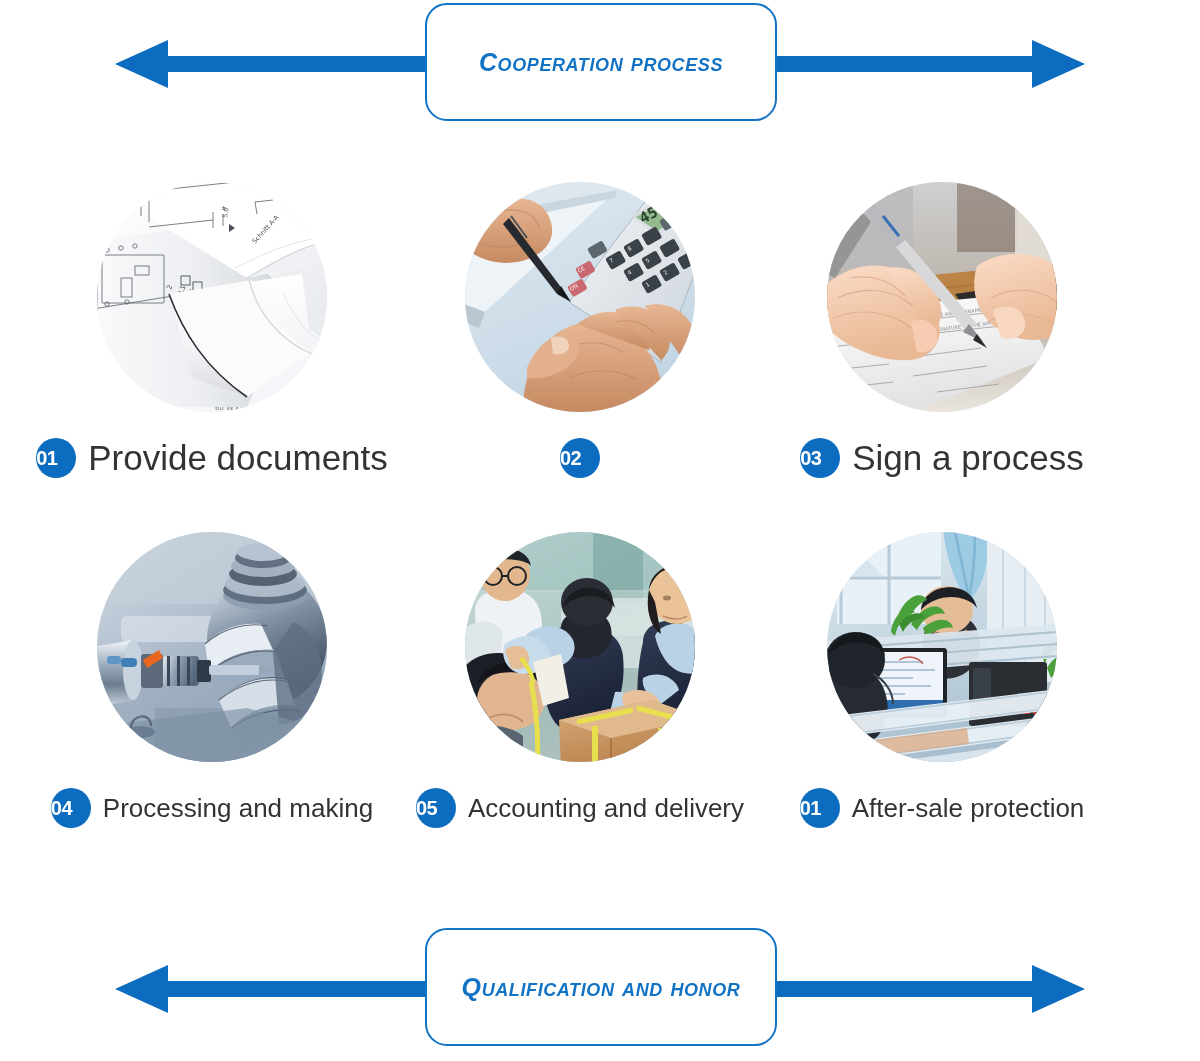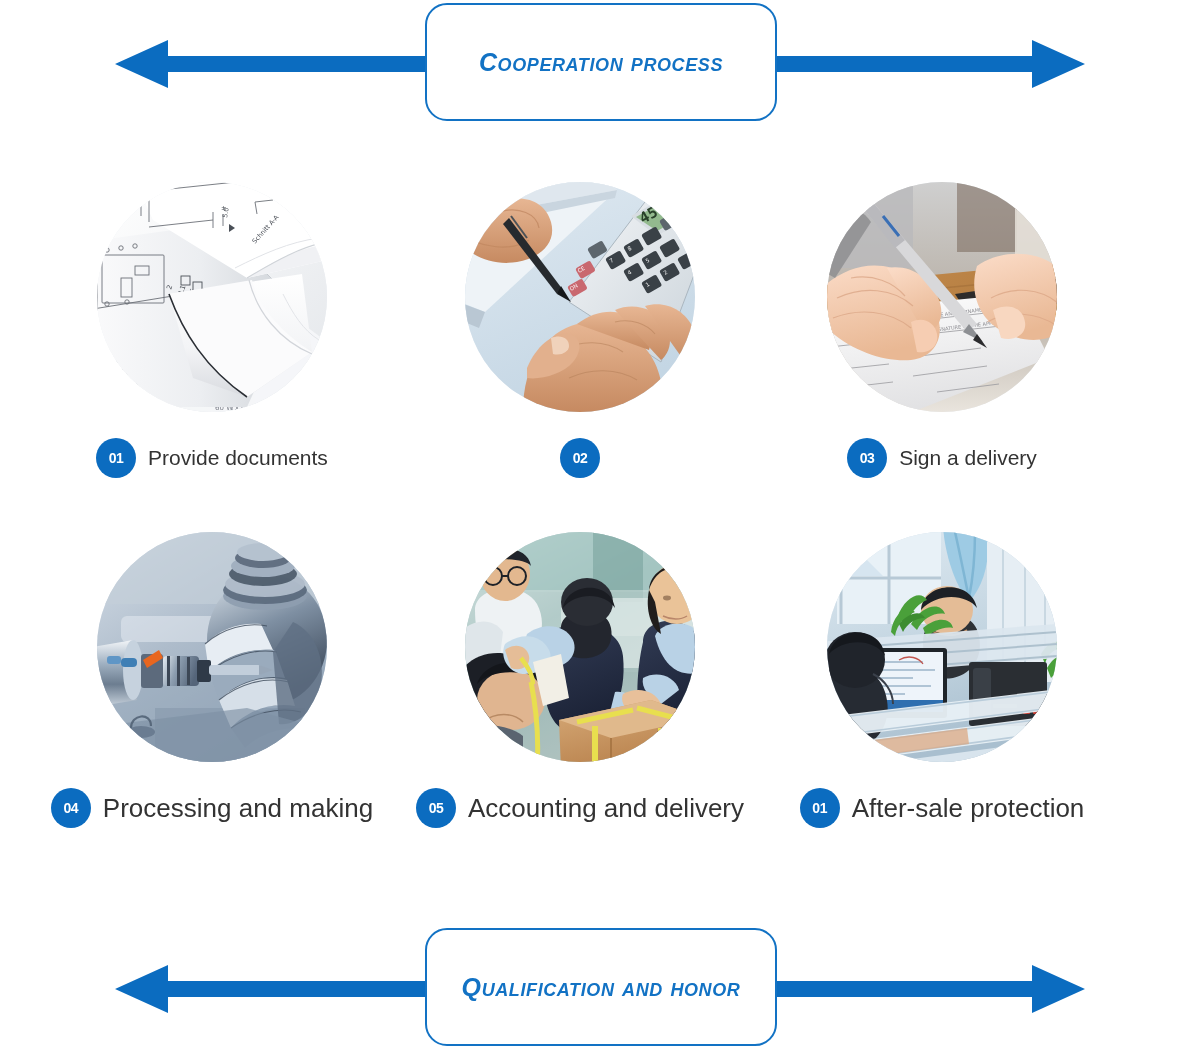--- a/index.html
+++ b/index.html
@@ -104,29 +104,29 @@
     justify-content: center;
     gap: 12px;
   }
   .badge {
     width: 40px;
     height: 40px;
     flex: 0 0 40px;
     border-radius: 50%;
     background: #0b6cc0;
     color: #ffffff;
-    font-size: 14px;
+    font-size: 20px;
     font-weight: bold;
     line-height: 40px;
-    text-align: center;
+    text-align: left;
     letter-spacing: -0.5px;
   }
   .caption-label {
     color: #333333;
-    font-size: 21px;
+    font-size: 35px;
     line-height: 32px;
     white-space: nowrap;
   }
   .caption-row2 .caption-label { font-size: 26px; }
 
   
   .watermark {
     position: absolute;
     left: 8px;
     top: 38px;
@@ -449,21 +449,21 @@
             <path d="M164 116 C 186 104, 214 106, 232 122" stroke="#d8a282" stroke-width="1.2" fill="none" opacity="0.7"></path>
             <path d="M160 140 C 182 128, 210 130, 230 144" stroke="#d8a282" stroke-width="1.2" fill="none" opacity="0.6"></path>
             <path d="M166 128 C 182 120, 196 126, 198 140 C 200 152, 188 160, 174 156 Z" fill="#f8d7c0"></path>
           </g>
 
           <path d="M-10 30 C 10 20, 34 24, 44 40 L8 96 L-10 86 Z" fill="#8e8e90" opacity="0.85"></path>
         </svg>
       </div>
       <div class="caption">
         <div class="badge">03</div>
-        <div class="caption-label">Sign a delivery</div>
+        <div class="caption-label">Sign a process</div>
       </div>
     </div>
   </div>
 
   <div class="step-row">
 
     <div class="step step-col-0">
       <div class="thumb">
         <svg viewBox="0 0 230 230" preserveAspectRatio="xMidYMid slice">
           <defs>

